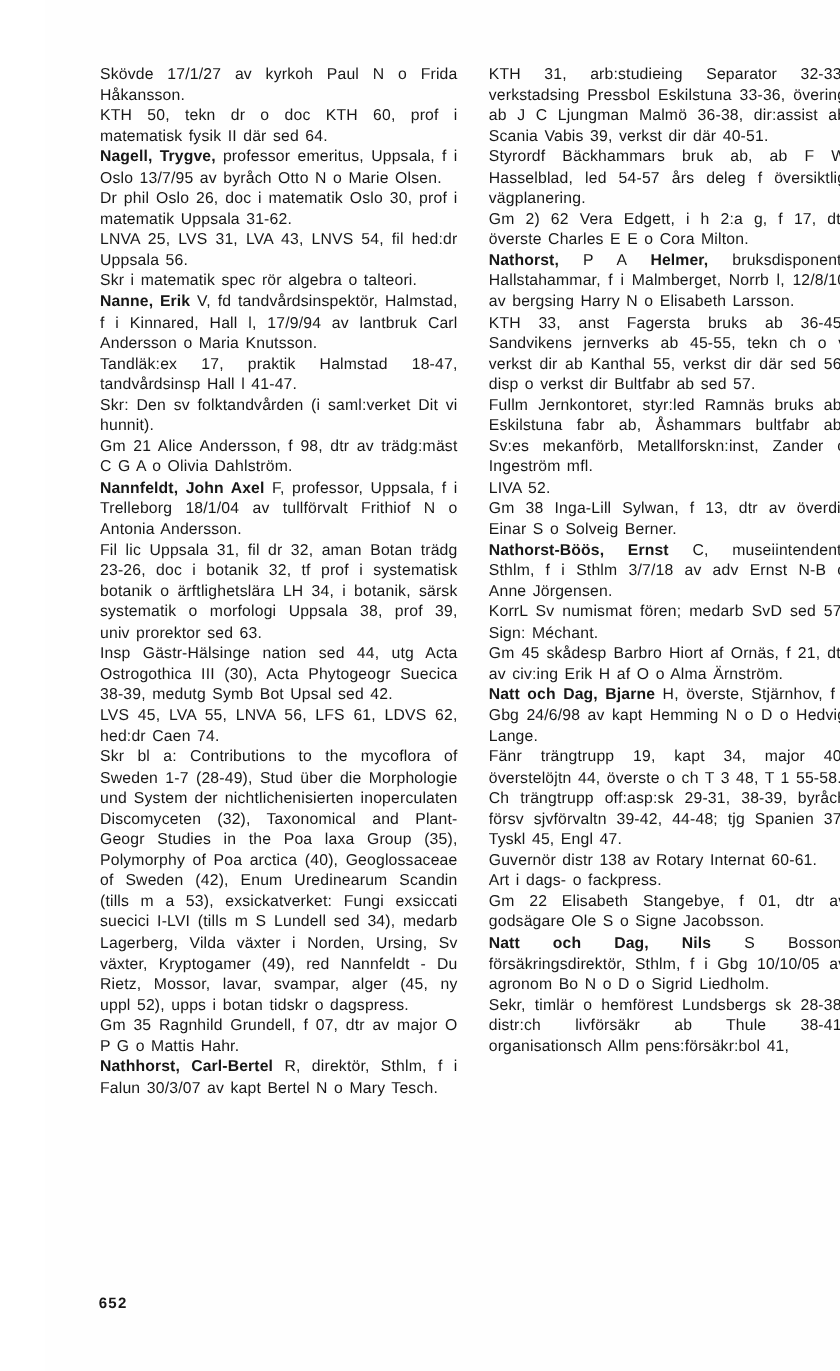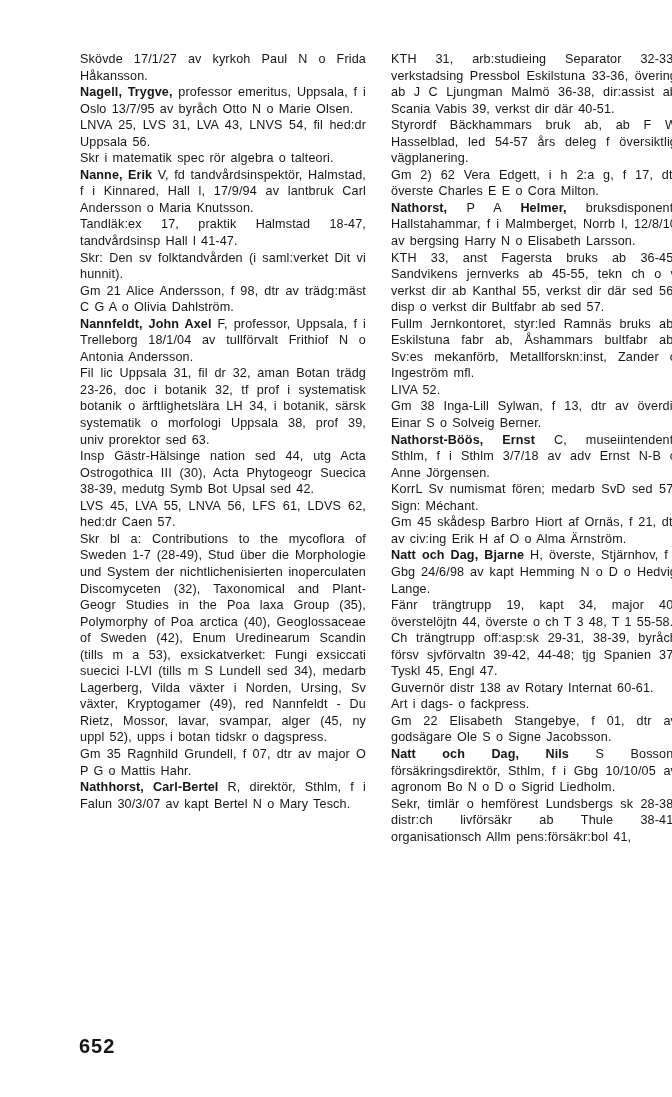--- a/index.html
+++ b/index.html
@@ -38,43 +38,45 @@
     padding: 0;
   }
   .column b {
     font-weight: 700;
     letter-spacing: 0.1px;
   }
   .page-number {
     position: absolute;
     left: 43px;
     top: 1035px;
-    font-size: 20px;
+    font-size: 12px;
     font-weight: 700;
     letter-spacing: 1px;
   }
 </style>
 </head>
 <body>
 
 <div class="page">
   <div class="columns">
     <div class="column" id="col-left">
         <p><span>Skövde 17/1/27 av kyrkoh Paul N o Frida Håkansson.</span></p>
+        <p><span>KTH 50, tekn dr o doc KTH 60, prof i matematisk fysik II där sed 64.</span></p>
         <p><b>Nagell, Trygve,</b><span> professor emeritus, Uppsala, f i Oslo 13/7/95 av byråch Otto N o Marie Olsen.</span></p>
+        <p><span>Dr phil Oslo 26, doc i matematik Oslo 30, prof i matematik Uppsala 31-62.</span></p>
         <p><span>LNVA 25, LVS 31, LVA 43, LNVS 54, fil hed:dr Uppsala 56.</span></p>
         <p><span>Skr i matematik spec rör algebra o talteori.</span></p>
         <p><b>Nanne, Erik</b><span> V, fd tandvårdsinspektör, Halmstad, f i Kinnared, Hall l, 17/9/94 av lantbruk Carl Andersson o Maria Knutsson.</span></p>
         <p><span>Tandläk:ex 17, praktik Halmstad 18-47, tandvårdsinsp Hall l 41-47.</span></p>
         <p><span>Skr: Den sv folktandvården (i saml:verket Dit vi hunnit).</span></p>
         <p><span>Gm 21 Alice Andersson, f 98, dtr av trädg:mäst C G A o Olivia Dahlström.</span></p>
         <p><b>Nannfeldt, John Axel</b><span> F, professor, Uppsala, f i Trelleborg 18/1/04 av tullförvalt Frithiof N o Antonia Andersson.</span></p>
         <p><span>Fil lic Uppsala 31, fil dr 32, aman Botan trädg 23-26, doc i botanik 32, tf prof i systematisk botanik o ärftlighetslära LH 34, i botanik, särsk systematik o morfologi Uppsala 38, prof 39, univ prorektor sed 63.</span></p>
         <p><span>Insp Gästr-Hälsinge nation sed 44, utg Acta Ostrogothica III (30), Acta Phytogeogr Suecica 38-39, medutg Symb Bot Upsal sed 42.</span></p>
-        <p><span>LVS 45, LVA 55, LNVA 56, LFS 61, LDVS 62, hed:dr Caen 57.</span></p>
+        <p><span>LVS 45, LVA 55, LNVA 56, LFS 61, LDVS 62, hed:dr Caen 74.</span></p>
         <p><span>Skr bl a: Contributions to the mycoflora of Sweden 1-7 (28-49), Stud über die Morphologie und System der nichtlichenisierten inoperculaten Discomyceten (32), Taxonomical and Plant-Geogr Studies in the Poa laxa Group (35), Polymorphy of Poa arctica (40), Geoglossaceae of Sweden (42), Enum Uredinearum Scandin (tills m a 53), exsickatverket: Fungi exsiccati suecici I-LVI (tills m S Lundell sed 34), medarb Lagerberg, Vilda växter i Norden, Ursing, Sv växter, Kryptogamer (49), red Nannfeldt - Du Rietz, Mossor, lavar, svampar, alger (45, ny uppl 52), upps i botan tidskr o dagspress.</span></p>
         <p><span>Gm 35 Ragnhild Grundell, f 07, dtr av major O P G o Mattis Hahr.</span></p>
         <p><b>Nathhorst, Carl-Bertel</b><span> R, direktör, Sthlm, f i Falun 30/3/07 av kapt Bertel N o Mary Tesch.</span></p>
       </div>
     <div class="column" id="col-right">
         <p><span>KTH 31, arb:studieing Separator 32-33, verkstadsing Pressbol Eskilstuna 33-36, övering ab J C Ljungman Malmö 36-38, dir:assist ab Scania Vabis 39, verkst dir där 40-51.</span></p>
         <p><span>Styrordf Bäckhammars bruk ab, ab F W Hasselblad, led 54-57 års deleg f översiktlig vägplanering.</span></p>
         <p><span>Gm 2) 62 Vera Edgett, i h 2:a g, f 17, dtr överste Charles E E o Cora Milton.</span></p>
         <p><b>Nathorst,</b><span> P A </span><b>Helmer,</b><span> bruksdisponent, Hallstahammar, f i Malmberget, Norrb l, 12/8/10 av bergsing Harry N o Elisabeth Larsson.</span></p>
         <p><span>KTH 33, anst Fagersta bruks ab 36-45, Sandvikens jernverks ab 45-55, tekn ch o v verkst dir ab Kanthal 55, verkst dir där sed 56, disp o verkst dir Bultfabr ab sed 57.</span></p>

